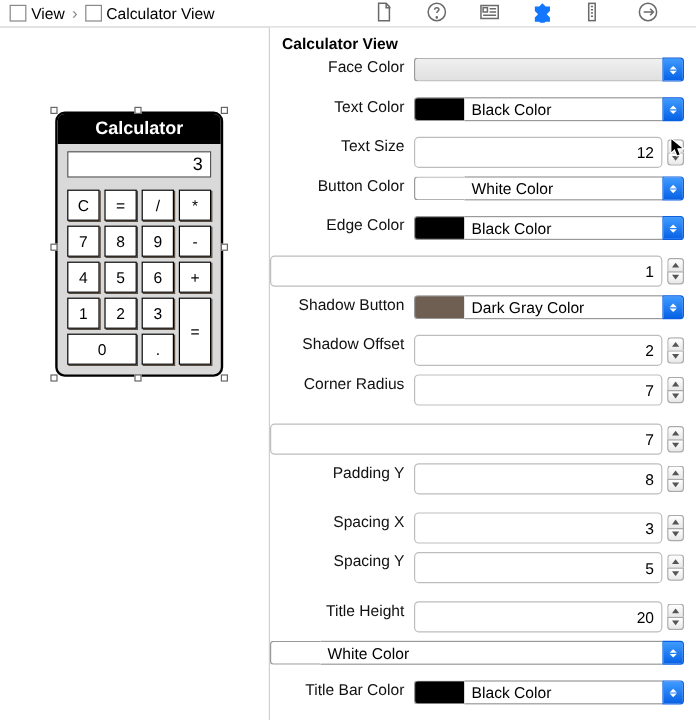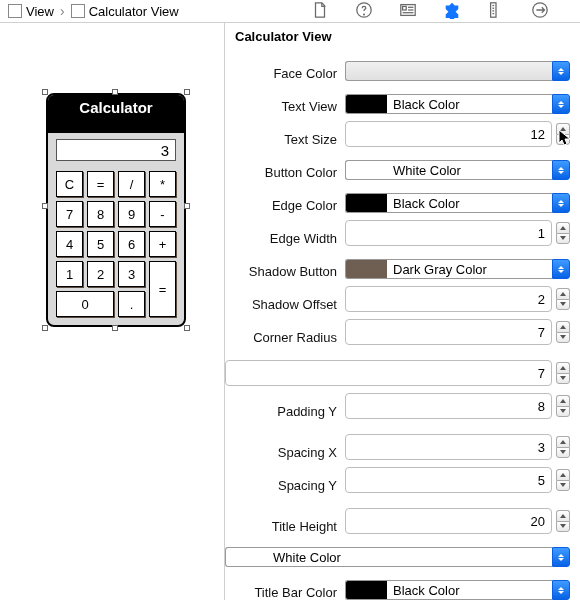--- a/index.html
+++ b/index.html
@@ -9,21 +9,21 @@
   .breadcrumb { display: flex; align-items: center; gap: 4px; padding-left: 8px; flex: 0 0 225px; }
   .docicon { width: 14px; height: 14px; border: 1px solid #888; background: #fff; display:inline-block; }
   .chevsep { color: #888; font-size: 14px; padding: 0 2px; }
   .toolbar-icons { flex: 1; display: flex; align-items: center; justify-content: flex-start; gap: 26px; padding-left: 86px; color: #6a6a6a; }
   .toolbar-icons svg { width: 18px; height: 18px; stroke: #6a6a6a; fill: none; stroke-width: 1.4; }
   .toolbar-icons .active svg { stroke: #1276ff; fill: #1276ff; }
   .main { flex: 1; display: flex; }
   .canvas { flex: 0 0 225px; border-right: 1px solid #d0d0d0; position: relative; }
   .inspector { flex: 1; background: #fff; overflow: hidden; }
   .insp-title { font-weight: 700; font-size: 13px; padding: 6px 10px 4px 10px; }
-  .row { display: flex; align-items: flex-end; height: 33px; padding: 0 10px 0 0; }
+  .row { display: flex; align-items: flex-start; height: 33px; padding: 0 10px 0 0; }
   .row .label { flex: 0 0 120px; text-align: right; padding-right: 8px; font-size: 13px; color: #111; }
   .row .field { flex: 1; display: flex; align-items: center; gap: 0; }
   .swatch { width: 42px; height: 20px; border: 1px solid #999; border-radius: 3px 0 0 3px; border-right: none; }
   .colorname { flex: 1; height: 20px; border: 1px solid #999; border-left: none; border-right: none; display: flex; align-items: center; padding: 0 6px; background: #fff; }
   .dropbtn { width: 18px; height: 20px; background: linear-gradient(#3f9bff,#0762e6); border: 1px solid #0a5fe0; border-radius: 0 3px 3px 0; display: flex; flex-direction: column; align-items: center; justify-content: center; gap: 1px; }
   .dropbtn .tri { width: 0; height: 0; border-left: 3px solid transparent; border-right: 3px solid transparent; }
   .dropbtn .tri.up { border-bottom: 3px solid #fff; }
   .dropbtn .tri.dn { border-top: 3px solid #fff; }
   .longwell { flex: 1; height: 20px; border: 1px solid #999; border-radius: 3px 0 0 3px; border-right: none; background: linear-gradient(#ececec,#ececec); display:flex; }
   .numinput { flex: 1; height: 22px; border: 1px solid #bdbdbd; border-radius: 4px; background: #fff; display: flex; align-items: center; justify-content: flex-end; padding: 12px 6px; font-size: 13px; }
@@ -32,21 +32,21 @@
   .stepper .sbtn:first-child { border-radius: 3px 3px 0 0; border-bottom: none; }
   .stepper .sbtn:last-child { border-radius: 0 0 3px 3px; }
   .stepper .tri2 { width:0;height:0;border-left:3px solid transparent;border-right:3px solid transparent; }
   .stepper .tri2.up { border-bottom:4px solid #555; }
   .stepper .tri2.dn { border-top:4px solid #555; }
   .cursor { position:absolute; width:14px; height:18px; pointer-events:none; }
   
   .calc-wrap { position:absolute; left:46px; top:70px; width:140px; }
   .handle { position:absolute; width:6px; height:6px; background:#fff; border:1px solid #666; }
   .calc { width:140px; background:#d9d9d9; border-radius:8px; border:2px solid #000; overflow:hidden; }
-  .calc .titlebar { background:#000; color:#fff; text-align:center; font-weight:600; font-size:15px; padding:4px 0 17px 0; }
+  .calc .titlebar { background:#000; color:#fff; text-align:center; font-weight:600; font-size:15px; padding:4px 0 4px 0; }
   .calc .disp { margin:6px 8px; height:22px; background:#fff; border:1px solid #555; display:flex; align-items:center; justify-content:flex-end; padding:0 6px; font-size:15px; }
   .calc .grid { display:grid; grid-template-columns: repeat(4, 1fr); grid-auto-rows: 26px; gap:4px; padding:4px 8px 8px 8px; }
   .calc .btn { background:#fff; border:1px solid #000; display:flex; align-items:center; justify-content:center; font-size:13px; box-shadow: 1px 1px 0 #5a4b3f; }
   .calc .btn.wide0 { grid-column: span 2; }
   .calc .btn.tall { grid-row: span 2; }
   .gap8 { height: 8px; }
 </style>
 </head>
 <body>
 
@@ -139,21 +139,21 @@
         <div class="field">
           <div class="longwell" style="background:linear-gradient(#f0f0f0,#e0e0e0);"></div>
           <div class="dropbtn">
               <div class="tri up"></div>
               <div class="tri dn"></div>
             </div>
         </div>
       </div>
 
       <div class="row">
-        <div class="label">Text View</div>
+        <div class="label">Text Color</div>
         <div class="field">
           <div class="swatch" style="background:#000000;"></div>
           <div class="colorname">Black Color</div>
           <div class="dropbtn">
               <div class="tri up"></div>
               <div class="tri dn"></div>
             </div>
         </div>
       </div>
 
@@ -193,21 +193,20 @@
           <div class="swatch" style="background:#000000;"></div>
           <div class="colorname">Black Color</div>
           <div class="dropbtn">
               <div class="tri up"></div>
               <div class="tri dn"></div>
             </div>
         </div>
       </div>
 
       <div class="row">
-        <div class="label">Edge Width</div>
         <div class="field">
           <div class="numinput">1</div>
           <div class="stepper">
               <div class="sbtn">
                 <div class="tri2 up"></div>
               </div>
               <div class="sbtn">
                 <div class="tri2 dn"></div>
               </div>
             </div>

